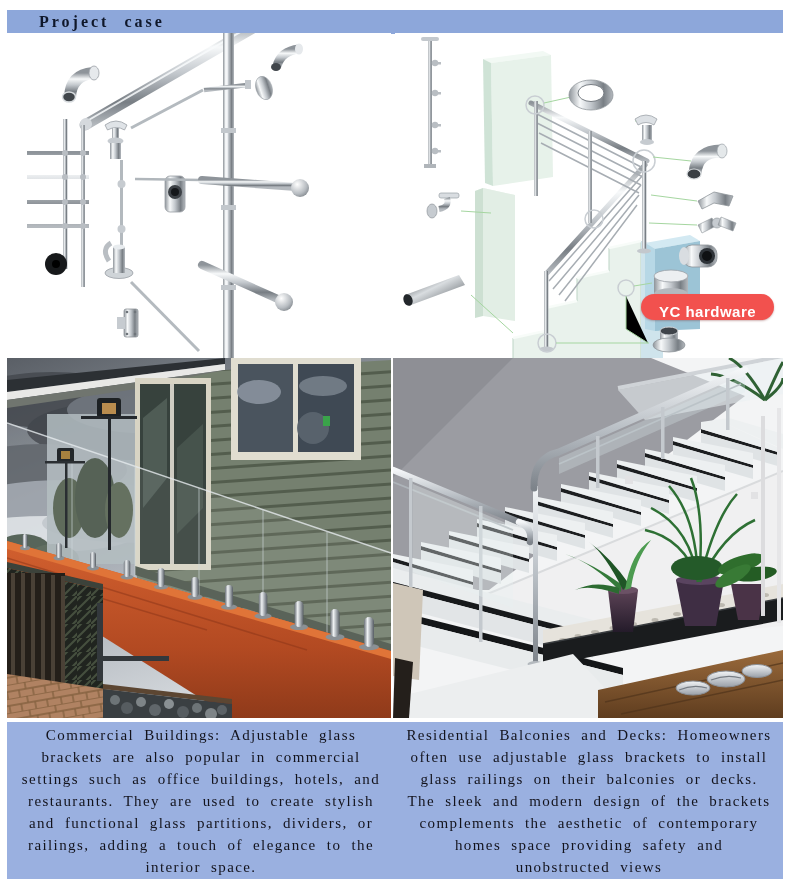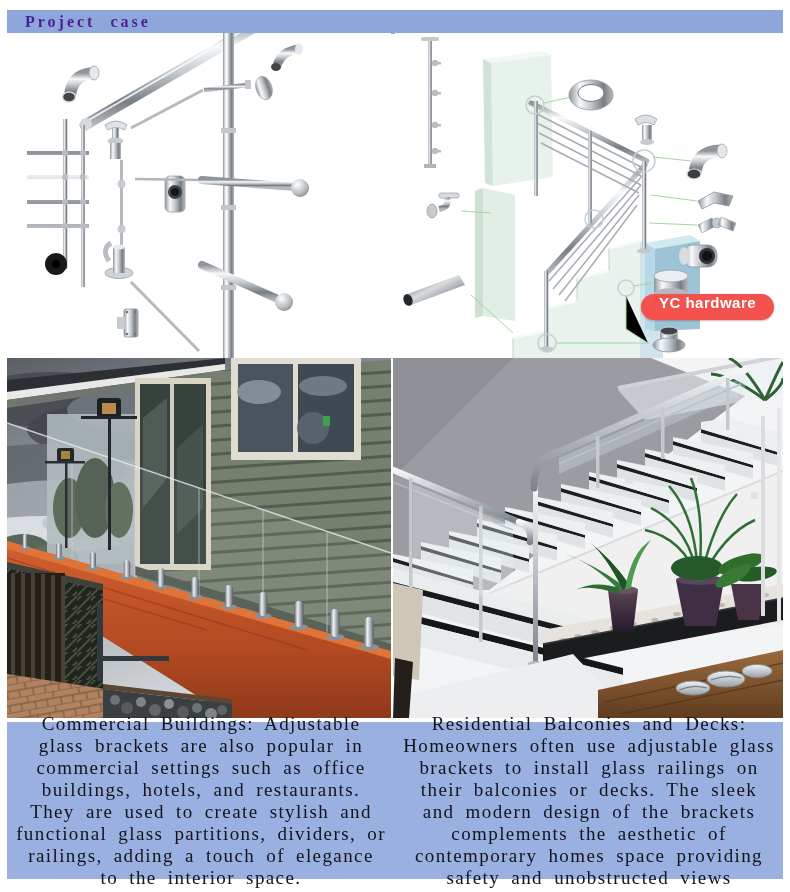--- a/index.html
+++ b/index.html
@@ -1,36 +1,36 @@
 <!DOCTYPE html>
 <html><head>
 <meta charset="utf-8">
 <style>
   html,body{margin:0;padding:0;background:#fff;}
   .page{position:relative;width:790px;height:892px;background:#ffffff;overflow:hidden;
         font-family:"Liberation Serif",serif;}
   .banner{position:absolute;left:7px;top:10px;width:776px;height:24px;background:#8da7da;
           display:flex;align-items:center;}
-  .banner .title{font-size:16px;font-weight:bold;color:#4c1d95;letter-spacing:3px;
-          word-spacing:8px;padding-left:18px;white-space:nowrap;}
+  .banner .title{font-size:16px;font-weight:bold;color:#0f172a;letter-spacing:3px;
+          word-spacing:8px;padding-left:32px;white-space:nowrap;}
   .cell{position:absolute;overflow:hidden;background:#fff;}
   .cell svg{display:block;}
   #cell-tl{left:7px;top:33px;width:384px;height:325px;}
   #cell-tr{left:395px;top:33px;width:388px;height:325px;}
   #cell-bl{left:7px;top:358px;width:384px;height:360px;}
   #cell-br{left:393px;top:358px;width:390px;height:360px;}
   .badge{position:absolute;left:246px;top:261px;width:133px;height:26px;background:#f2514e;
-         border-radius:13px;display:flex;align-items:flex-start;justify-content:center;
+         border-radius:13px;display:flex;align-items:flex-end;justify-content:center;
          font-family:"Liberation Sans",sans-serif;font-weight:bold;font-size:15px;color:#ffffff;
          letter-spacing:.5px;box-shadow:0 1px 2px rgba(120,40,40,.35);}
   .text-strip{position:absolute;left:7px;top:722px;width:776px;height:157px;background:#9ab0e0;
          display:flex;}
   .text-col{flex:1;display:flex;align-items:center;justify-content:center;
          padding:4px 8px;box-sizing:border-box;}
-  .text-col p{margin:0;text-align:center;font-size:19px;line-height:22px;color:#13131c;
+  .text-col p{margin:0;text-align:center;font-size:15px;line-height:22px;color:#13131c;
          letter-spacing:1.4px;word-spacing:5px;}
 </style>
 </head>
 <body>
 
 <div class="page">
 
   <div class="banner">
     <span class="title">Project case</span>
   </div>

